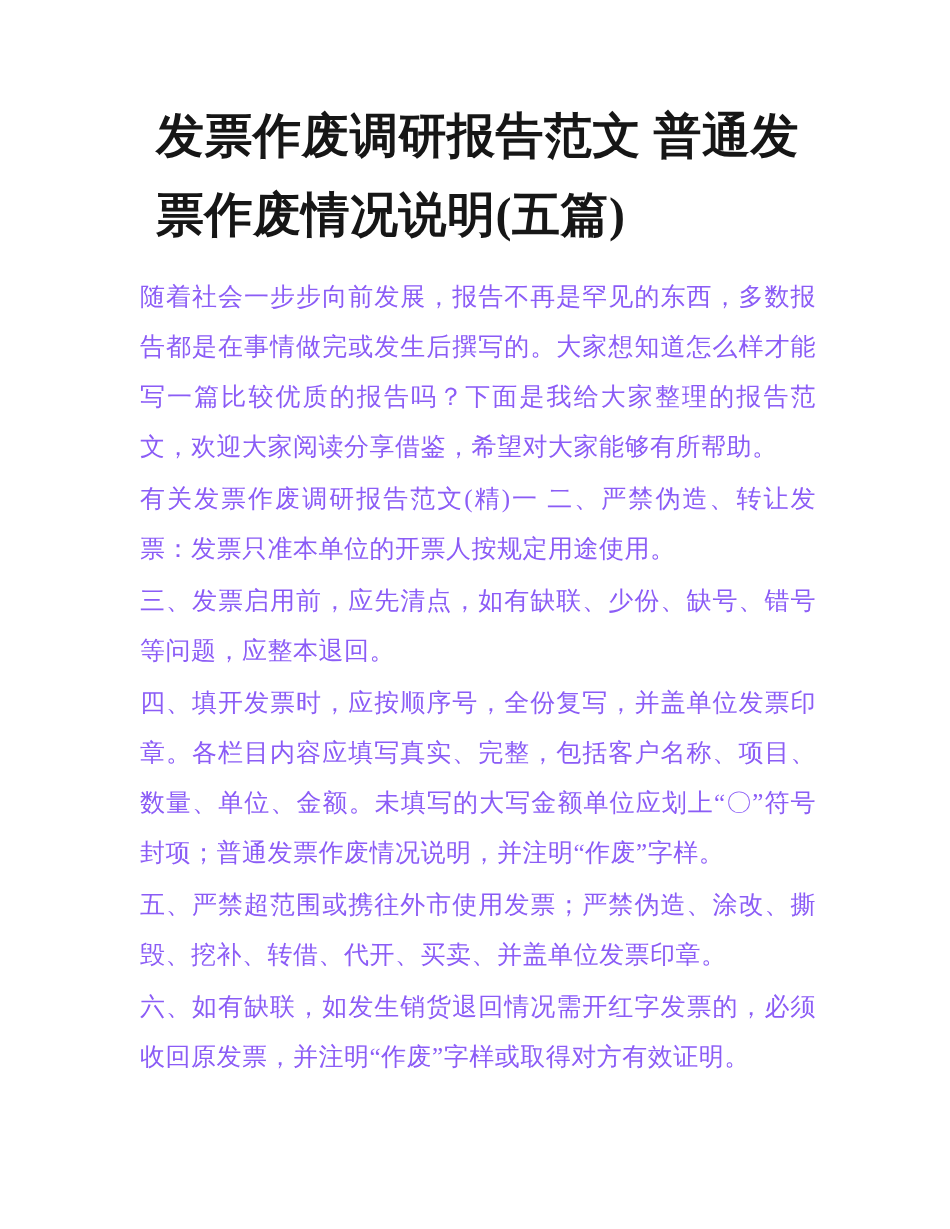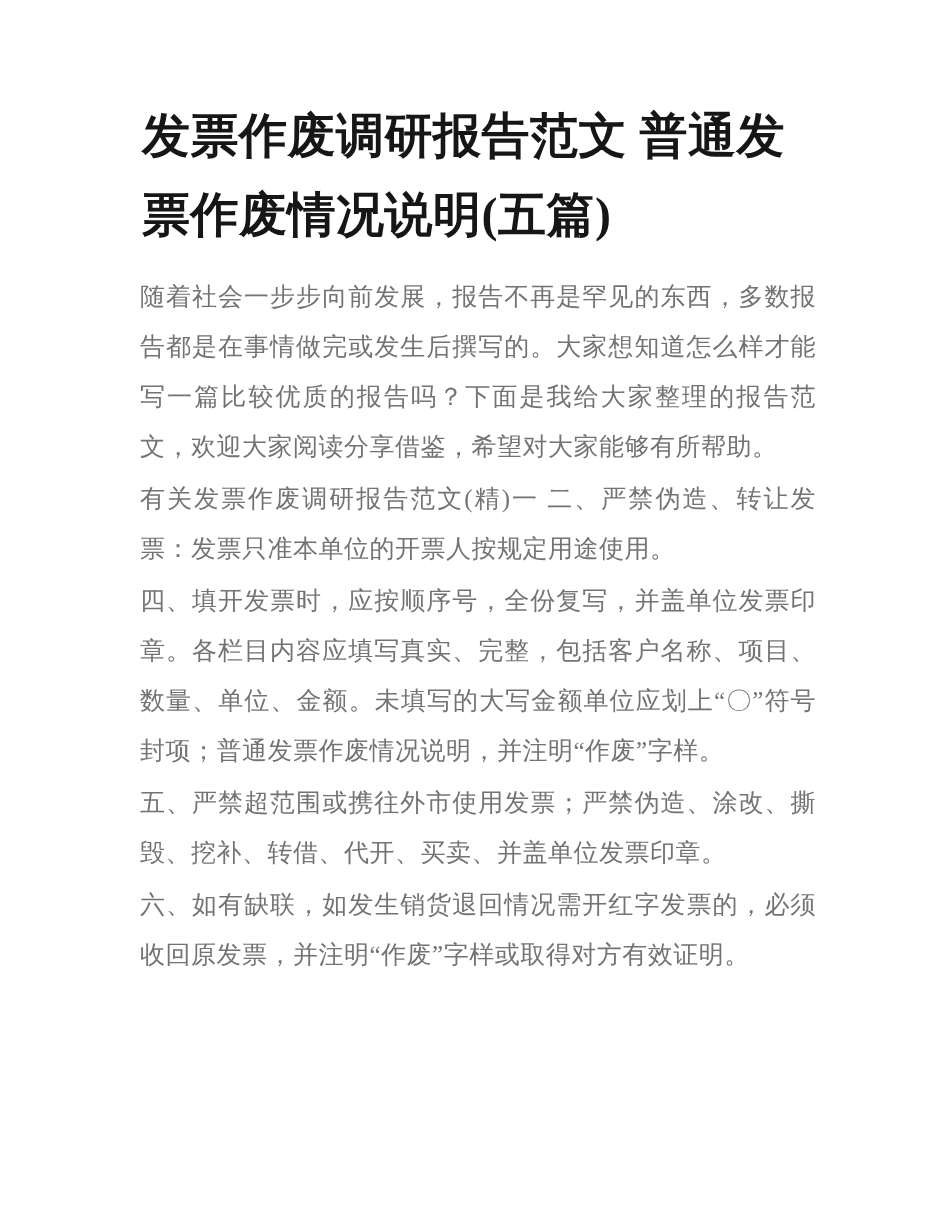--- a/index.html
+++ b/index.html
@@ -18,42 +18,43 @@
     position: absolute;
     left: 140px;
     top: 96px;
     width: 676px;
     color: #161616;
   }
   .doc-title {
     font-size: 48px;
     line-height: 79px;
     font-weight: 700;
-    margin: 0 0 18px 2px;
+    margin: 0 0 18px 16px;
     color: #161616;
     letter-spacing: 0.5px;
   }
   .doc-paragraph {
     font-size: 25px;
     line-height: 50px;
     text-align: justify;
     margin: 0 0 2px 0;
-    color: #737373;
+    color: #8b5cf6;
     letter-spacing: 0.5px;
   }
 </style>
 </head>
 <body>
 
 <div class="page">
   <h1 class="doc-title">发票作废调研报告范文 普通发票作废情况说明(五篇)</h1>
 
   <p class="doc-paragraph">随着社会一步步向前发展，报告不再是罕见的东西，多数报告都是在事情做完或发生后撰写的。大家想知道怎么样才能写一篇比较优质的报告吗？下面是我给大家整理的报告范文，欢迎大家阅读分享借鉴，希望对大家能够有所帮助。</p>
 
   <p class="doc-paragraph">有关发票作废调研报告范文(精)一 二、严禁伪造、转让发票：发票只准本单位的开票人按规定用途使用。</p>
 
+  <p class="doc-paragraph">三、发票启用前，应先清点，如有缺联、少份、缺号、错号等问题，应整本退回。</p>
 
   <p class="doc-paragraph">四、填开发票时，应按顺序号，全份复写，并盖单位发票印章。各栏目内容应填写真实、完整，包括客户名称、项目、数量、单位、金额。未填写的大写金额单位应划上“〇”符号封项；普通发票作废情况说明，并注明“作废”字样。</p>
 
   <p class="doc-paragraph">五、严禁超范围或携往外市使用发票；严禁伪造、涂改、撕毁、挖补、转借、代开、买卖、并盖单位发票印章。</p>
 
   <p class="doc-paragraph">六、如有缺联，如发生销货退回情况需开红字发票的，必须收回原发票，并注明“作废”字样或取得对方有效证明。</p>
 </div>
 
 </body></html>

